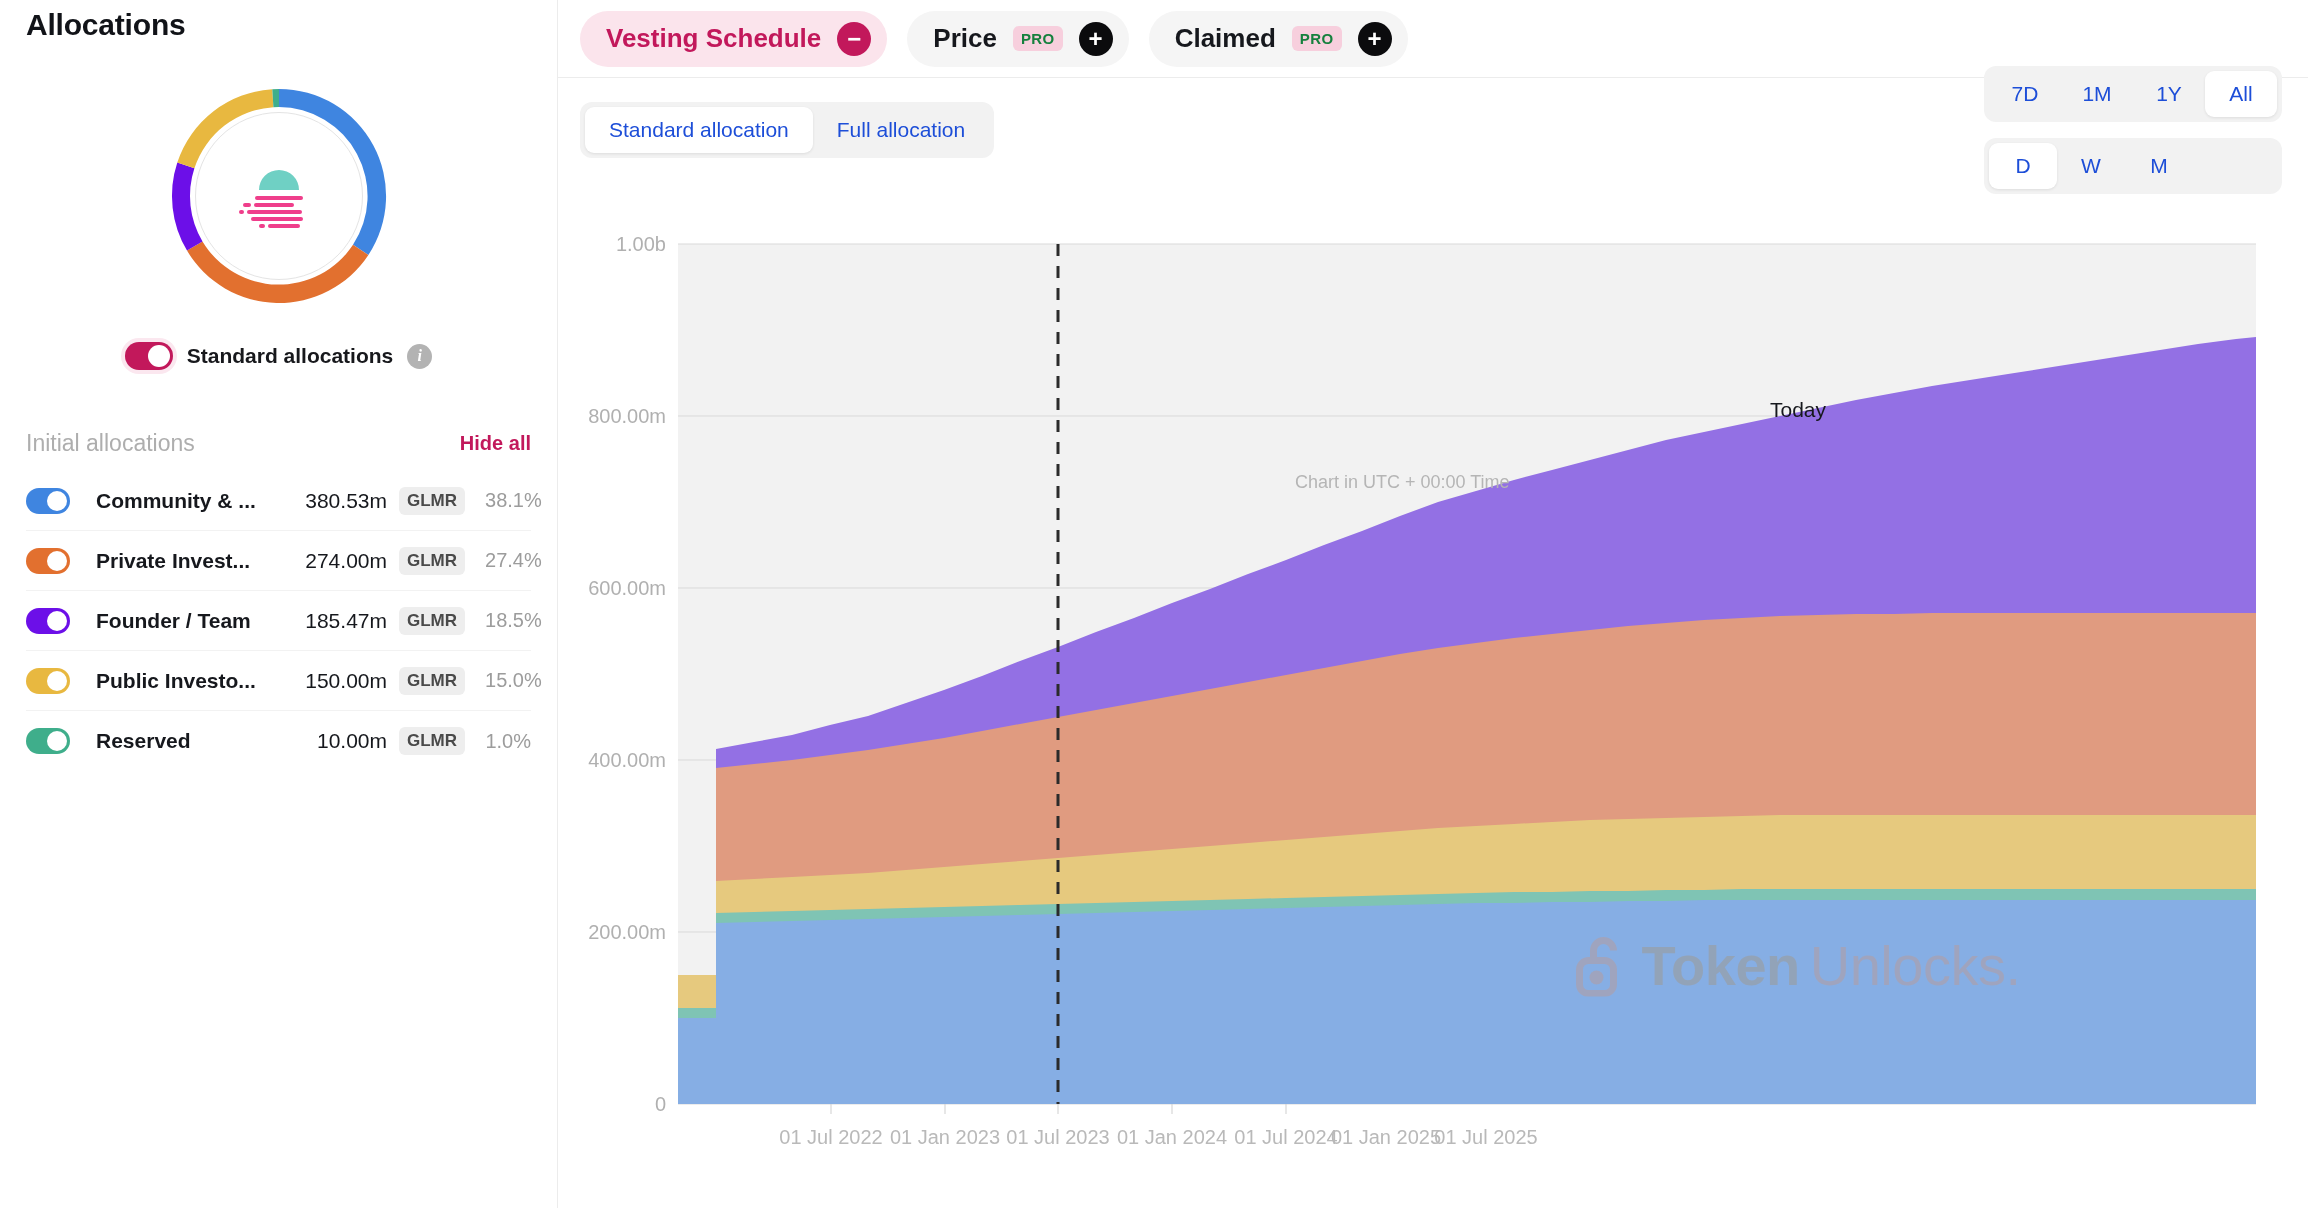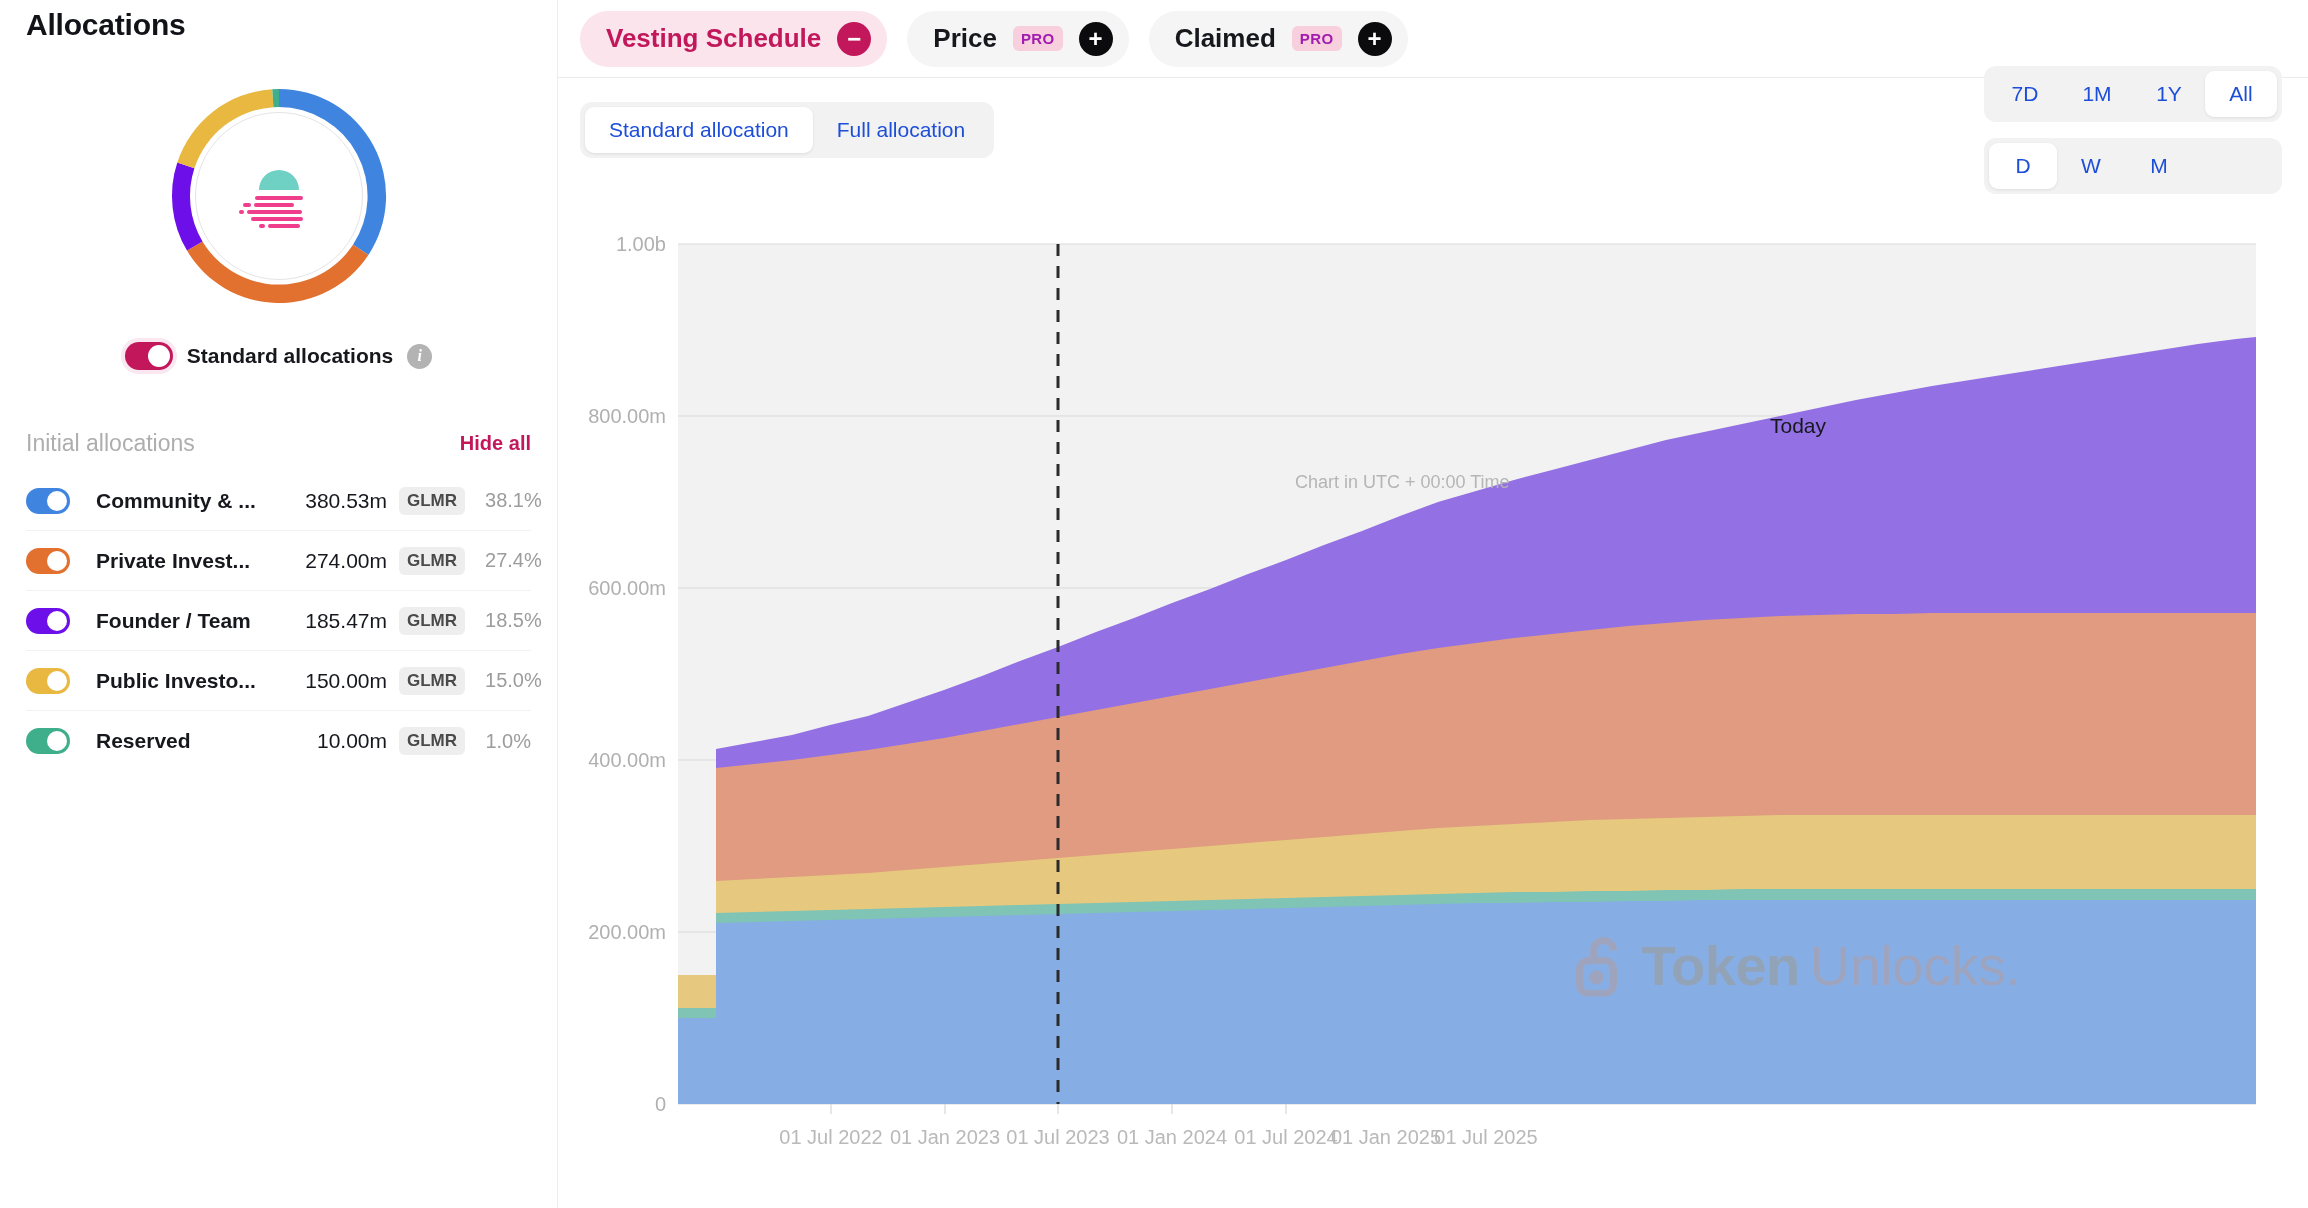--- a/index.html
+++ b/index.html
@@ -108,21 +108,21 @@
     display: flex; align-items: center; gap: 16px;
     height: 56px; padding: 0 16px 0 26px; border-radius: 30px;
     cursor: pointer;
   }
   .tab-active { background: #fbe4ec; }
   .tab-idle { background: #f5f5f5; }
   .tab-label { font-size: 26px; font-weight: 600; }
   .tab-active .tab-label { color: #c2185b; }
   .tab-idle .tab-label { color: #16181d; }
   .pro-badge {
-    background: #f7cfdd; color: #a21caf; font-size: 15px; font-weight: 700;
+    background: #f7cfdd; color: #15803d; font-size: 15px; font-weight: 700;
     border-radius: 6px; padding: 4px 8px; letter-spacing: .4px;
   }
   .circ {
     width: 34px; height: 34px; border-radius: 50%;
     display: flex; align-items: center; justify-content: center;
     color: #fff; font-size: 24px; font-weight: 700; line-height: 1;
   }
   .circ-minus { background: #c2185b; }
   .circ-plus { background: #0b0b0d; }
 
@@ -142,21 +142,21 @@
   .seg-alloc .seg-btn { padding: 0 24px; }
   .seg-btn.sel { background: #fff; box-shadow: 0 1px 3px rgba(0,0,0,.09); }
   .right-segs { display: flex; gap: 16px; flex-direction: column; }
   .seg-range .seg-btn { width: 72px; }
   .seg-gran .seg-btn { width: 68px; }
 
   
   .chart-area { position: relative; width: 100%; height: 1026px; }
   .chart-svg { display: block; }
   .today-label {
-    position: absolute; left: 1240px; top: 232px;
+    position: absolute; left: 1240px; top: 216px;
     transform: translateX(-50%);
     font-size: 21px; color: #16181d; font-weight: 400;
   }
   .utc-note {
     position: absolute; left: 737px; top: 290px;
     font-size: 18px; color: #b5b5b5;
   }
   .watermark {
     position: absolute; left: 1240px; top: 783px;
     transform: translate(-50%,-50%);

